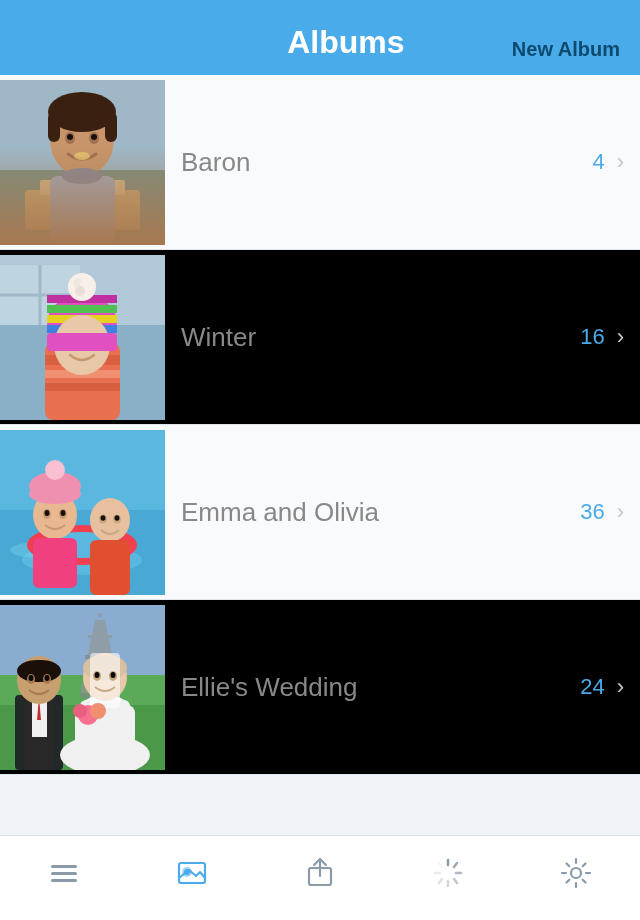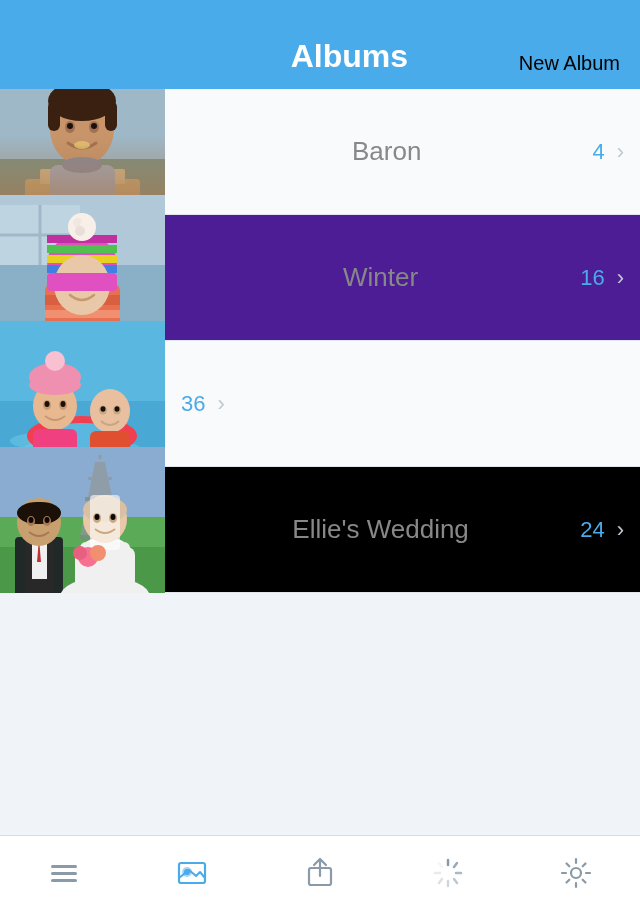--- a/index.html
+++ b/index.html
@@ -9,61 +9,60 @@
       width: 640px;
       height: 920px;
       font-family: -apple-system, 'Helvetica Neue', Helvetica, Arial, sans-serif;
       background: #f0f4f8;
       overflow: hidden;
     }
 
     
     .header {
       background: #4aabea;
-      height: 89px;
+      height: 75px;
       display: flex;
       align-items: flex-end;
       justify-content: space-between;
       padding: 0 20px 14px 20px;
     }
 
     .header-title {
       color: white;
       font-size: 32px;
       font-weight: 600;
       flex: 1;
       text-align: center;
       margin-left: 80px;
     }
 
     .header-new-album {
-      color: #000000;
+      color: #0c4a6e;
       font-size: 20px;
-      font-weight: 400;
+      font-weight: 700;
       cursor: pointer;
       white-space: nowrap;
       min-width: 80px;
       text-align: right;
     }
 
     
     .album-list {
       flex: 1;
       overflow-y: auto;
     }
 
     .album-item {
       display: flex;
       align-items: center;
       background: white;
       border-bottom: 1px solid #e0e6ec;
-      height: 126px;
+      height: 175px;
       cursor: pointer;
       position: relative;
-      text-align: center;
     }
 
     .album-item:nth-child(odd) {
       background: #f8fafc;
     }
 
     .album-item:nth-child(even) {
       background: white;
     }
 
@@ -192,21 +191,21 @@
           <ellipse cx="82" cy="96" rx="20" ry="8" fill="#888898"></ellipse>
         </svg>
       </div>
       <div class="album-info">
         <span class="album-name">Baron</span>
         <span class="album-count">4</span>
         <span class="chevron">›</span>
       </div>
     </div>
 
-    <div class="album-item" style="background:#4c1d95;">
+    <div class="album-item" style="background:#000000;">
       <div class="album-thumbnail">
         <svg width="165" height="165" viewBox="0 0 165 165" xmlns="http://www.w3.org/2000/svg">
 
           <rect width="165" height="165" fill="#8ab0c8"></rect>
           <rect x="0" y="0" width="165" height="70" fill="#b0c8d8"></rect>
 
           <rect x="0" y="10" width="80" height="60" fill="#c8dce8" opacity="0.6"></rect>
           <line x1="40" y1="10" x2="40" y2="70" stroke="#a0b8c8" stroke-width="3"></line>
           <line x1="0" y1="40" x2="80" y2="40" stroke="#a0b8c8" stroke-width="3"></line>
 
@@ -277,20 +276,21 @@
           <ellipse cx="103" cy="89" rx="4" ry="4.5" fill="#c8a880"></ellipse>
           <ellipse cx="117" cy="89" rx="4" ry="4.5" fill="#c8a880"></ellipse>
           <ellipse cx="103" cy="88" rx="2.5" ry="2.8" fill="#1a1008"></ellipse>
           <ellipse cx="117" cy="88" rx="2.5" ry="2.8" fill="#1a1008"></ellipse>
           <path d="M101 100 Q110 108 119 100" stroke="#c8a880" stroke-width="2" fill="none"></path>
 
           <rect x="90" y="110" width="40" height="55" rx="6" fill="#e05030"></rect>
         </svg>
       </div>
       <div class="album-info">
+        <span class="album-name">Emma and Olivia</span>
         <span class="album-count">36</span>
         <span class="chevron">›</span>
       </div>
     </div>
 
     <div class="album-item" style="background:#000000;">
       <div class="album-thumbnail">
         <svg width="165" height="165" viewBox="0 0 165 165" xmlns="http://www.w3.org/2000/svg">
 
           <rect width="165" height="165" fill="#5aaa58"></rect>

